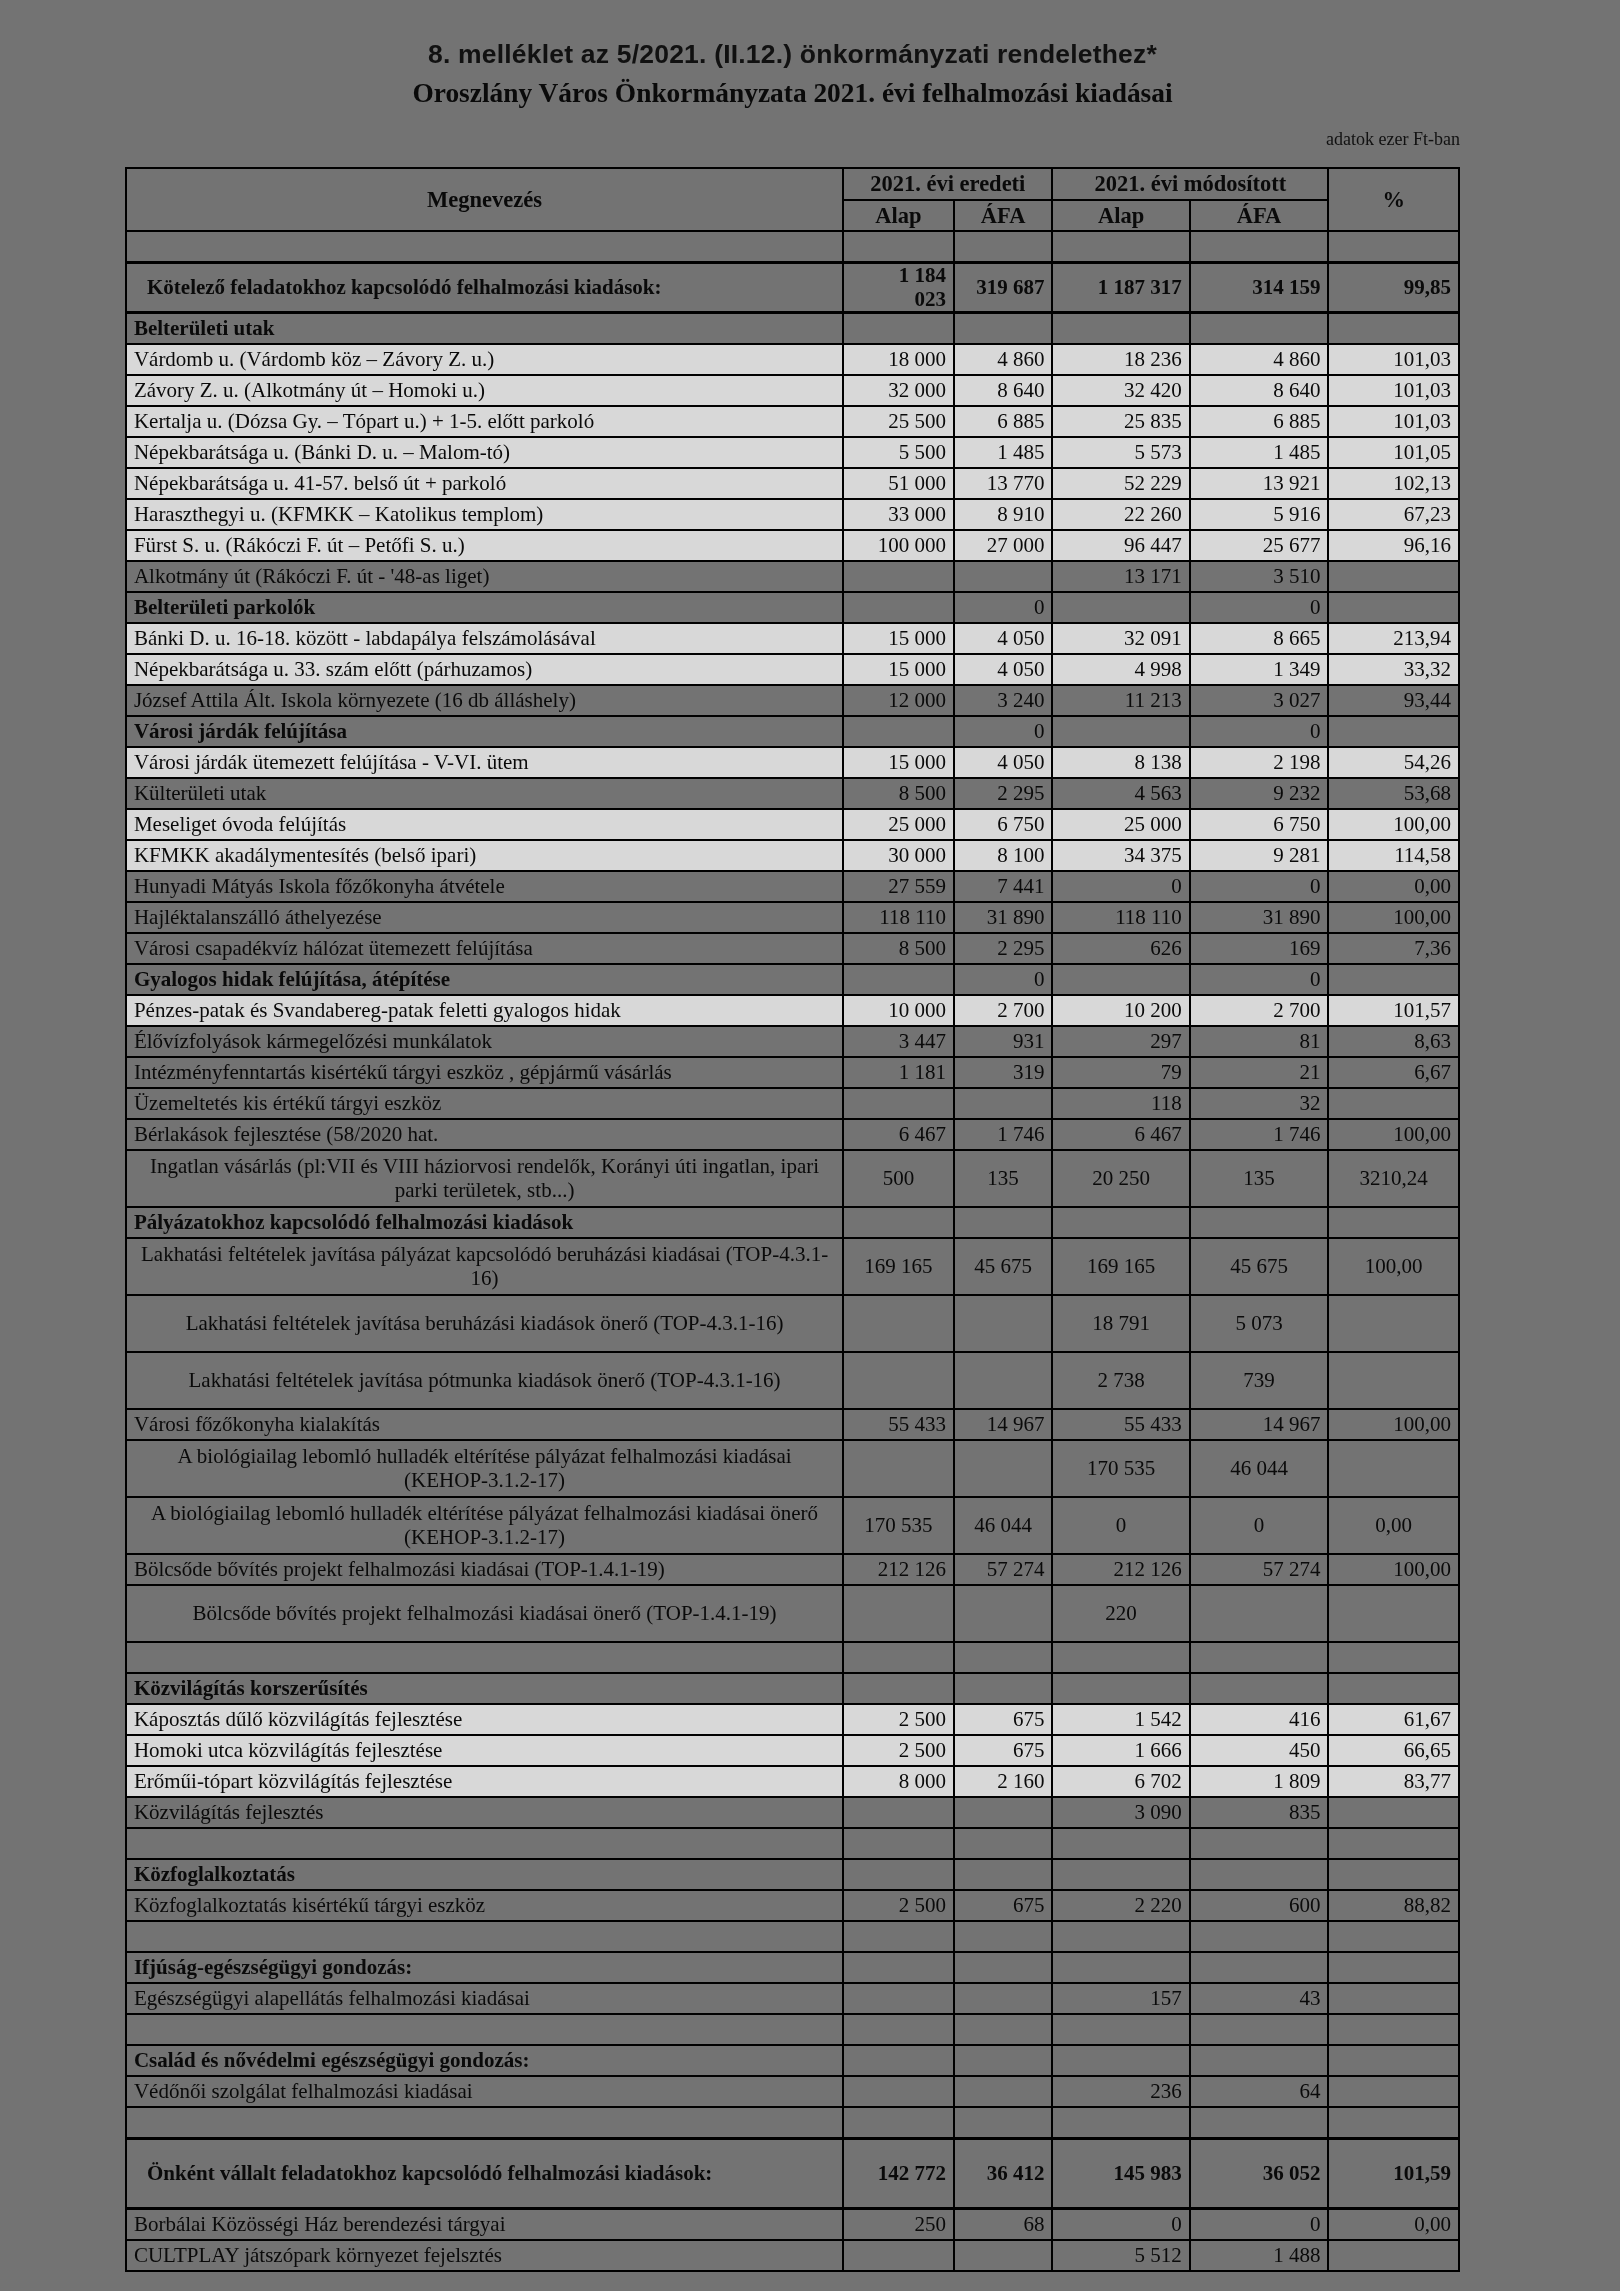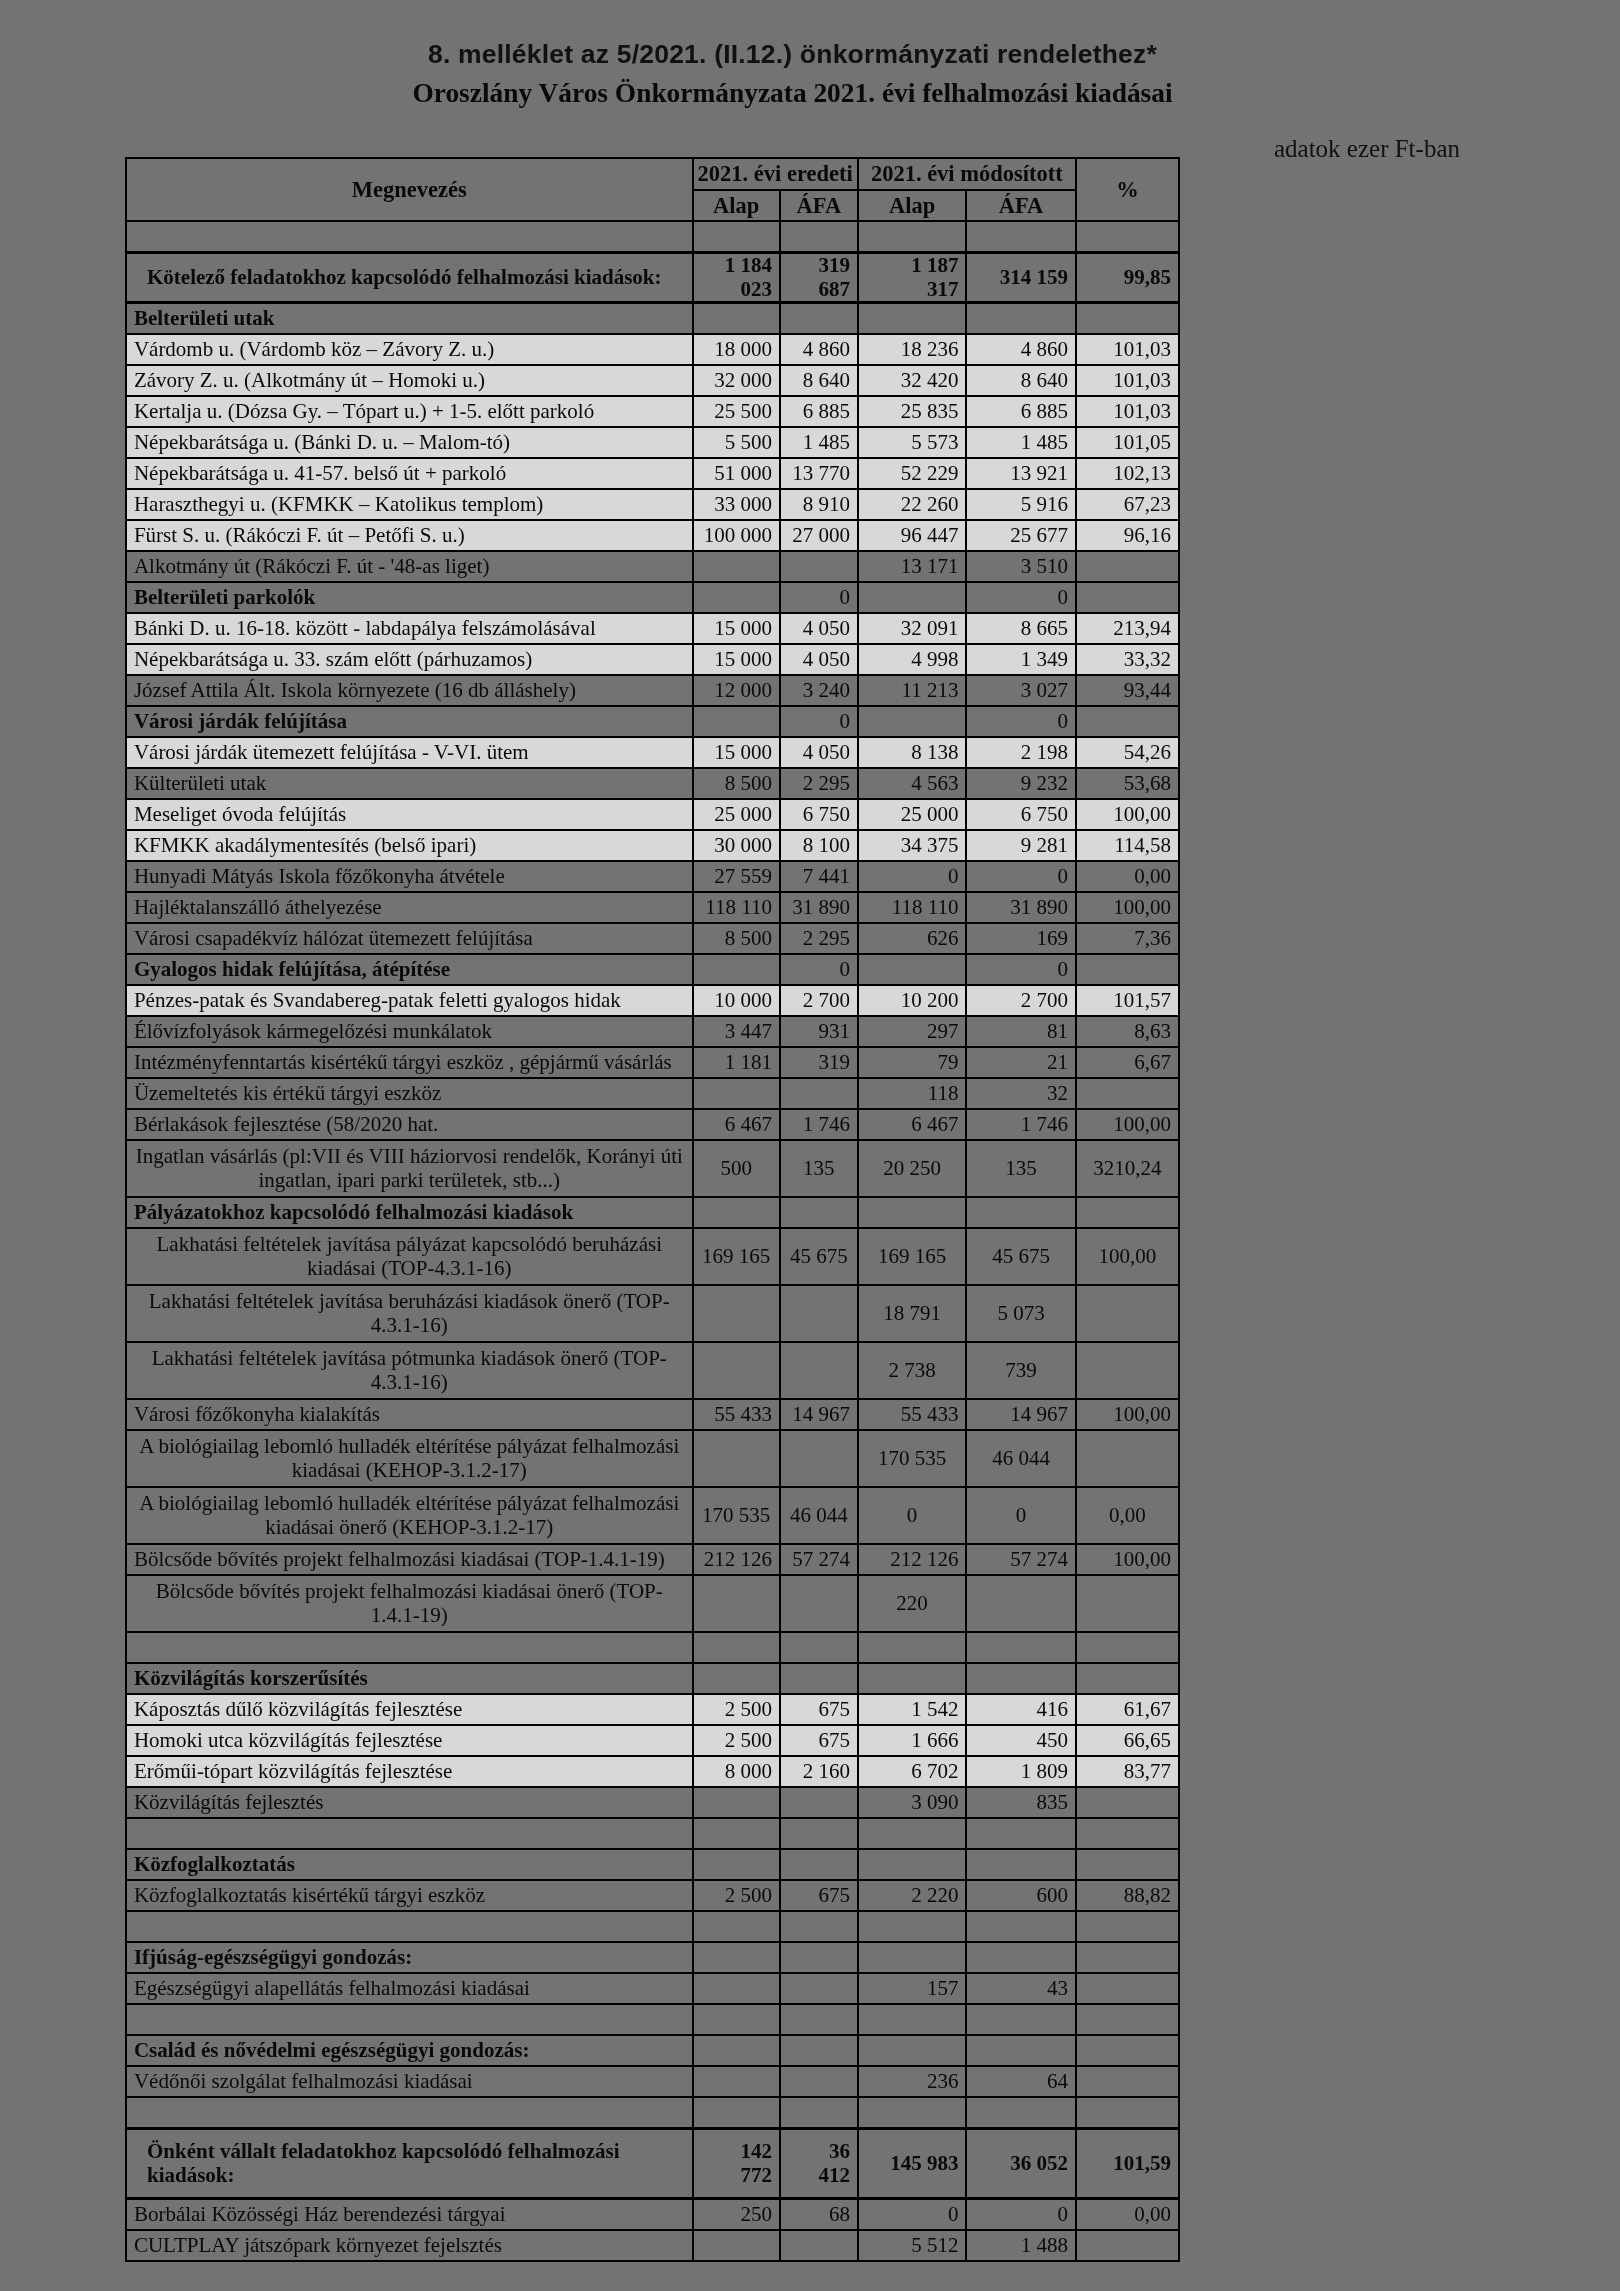--- a/index.html
+++ b/index.html
@@ -11,23 +11,23 @@
   .titles{position:absolute;left:125px;top:39px;width:1335px;text-align:center;}
   .title-main{
     font-family:"Liberation Sans", sans-serif;font-weight:700;font-size:26.5px;
     letter-spacing:0.2px;color:#111;
   }
   .title-sub{
     font-family:"Liberation Serif", serif;font-weight:700;font-size:27.4px;
     margin-top:8px;color:#0a0a0a;
   }
   .unit-note{
-    position:absolute;right:160px;top:135px;font-size:25px;color:#111;
+    position:absolute;right:160px;top:129px;font-size:18px;color:#111;
   }
-  .table-wrap{position:absolute;left:125px;top:157px;width:1055px;}
+  .table-wrap{position:absolute;left:125px;top:167px;width:1335px;}
   table{border-collapse:collapse;width:100%;table-layout:fixed;}
   th,td{
     border:2px solid #000;padding:0 6.9px;font-size:21px;line-height:1.12;
     vertical-align:middle;overflow:hidden;
   }
   thead th{font-weight:700;font-size:22.5px;text-align:center;padding:2px 3.9px;height:25.5px;}
   td.label{text-align:left;}
   td.num{text-align:right;}
   tbody td{height:29px;}
   tr.empty td{height:29px;}

